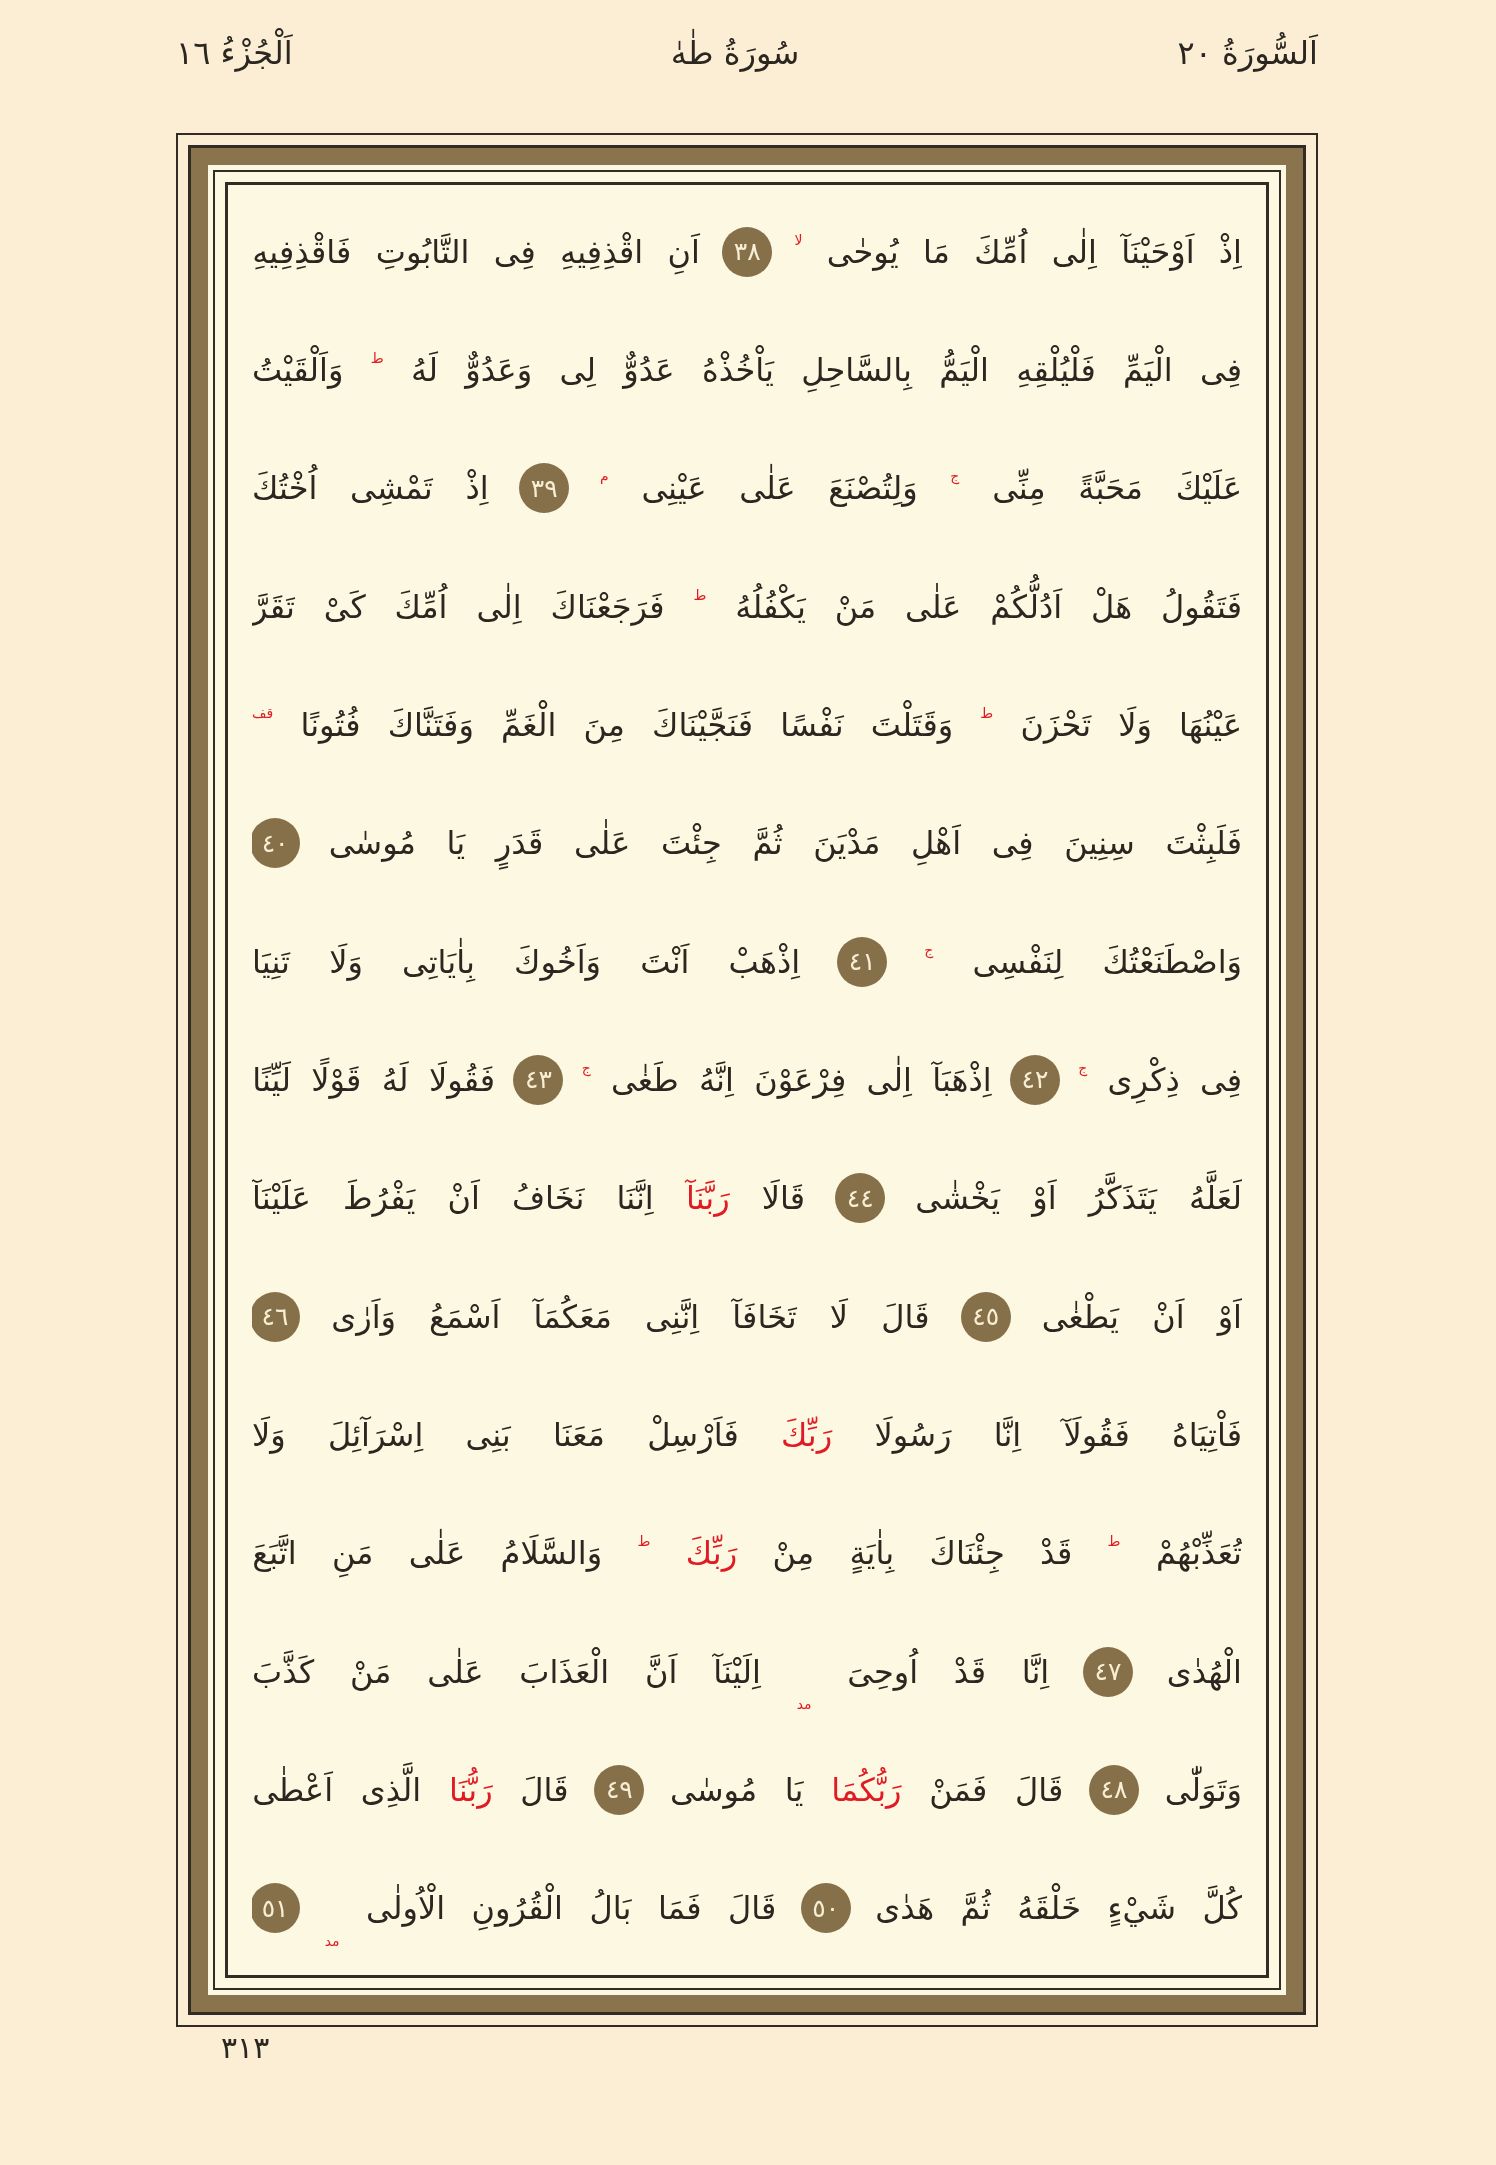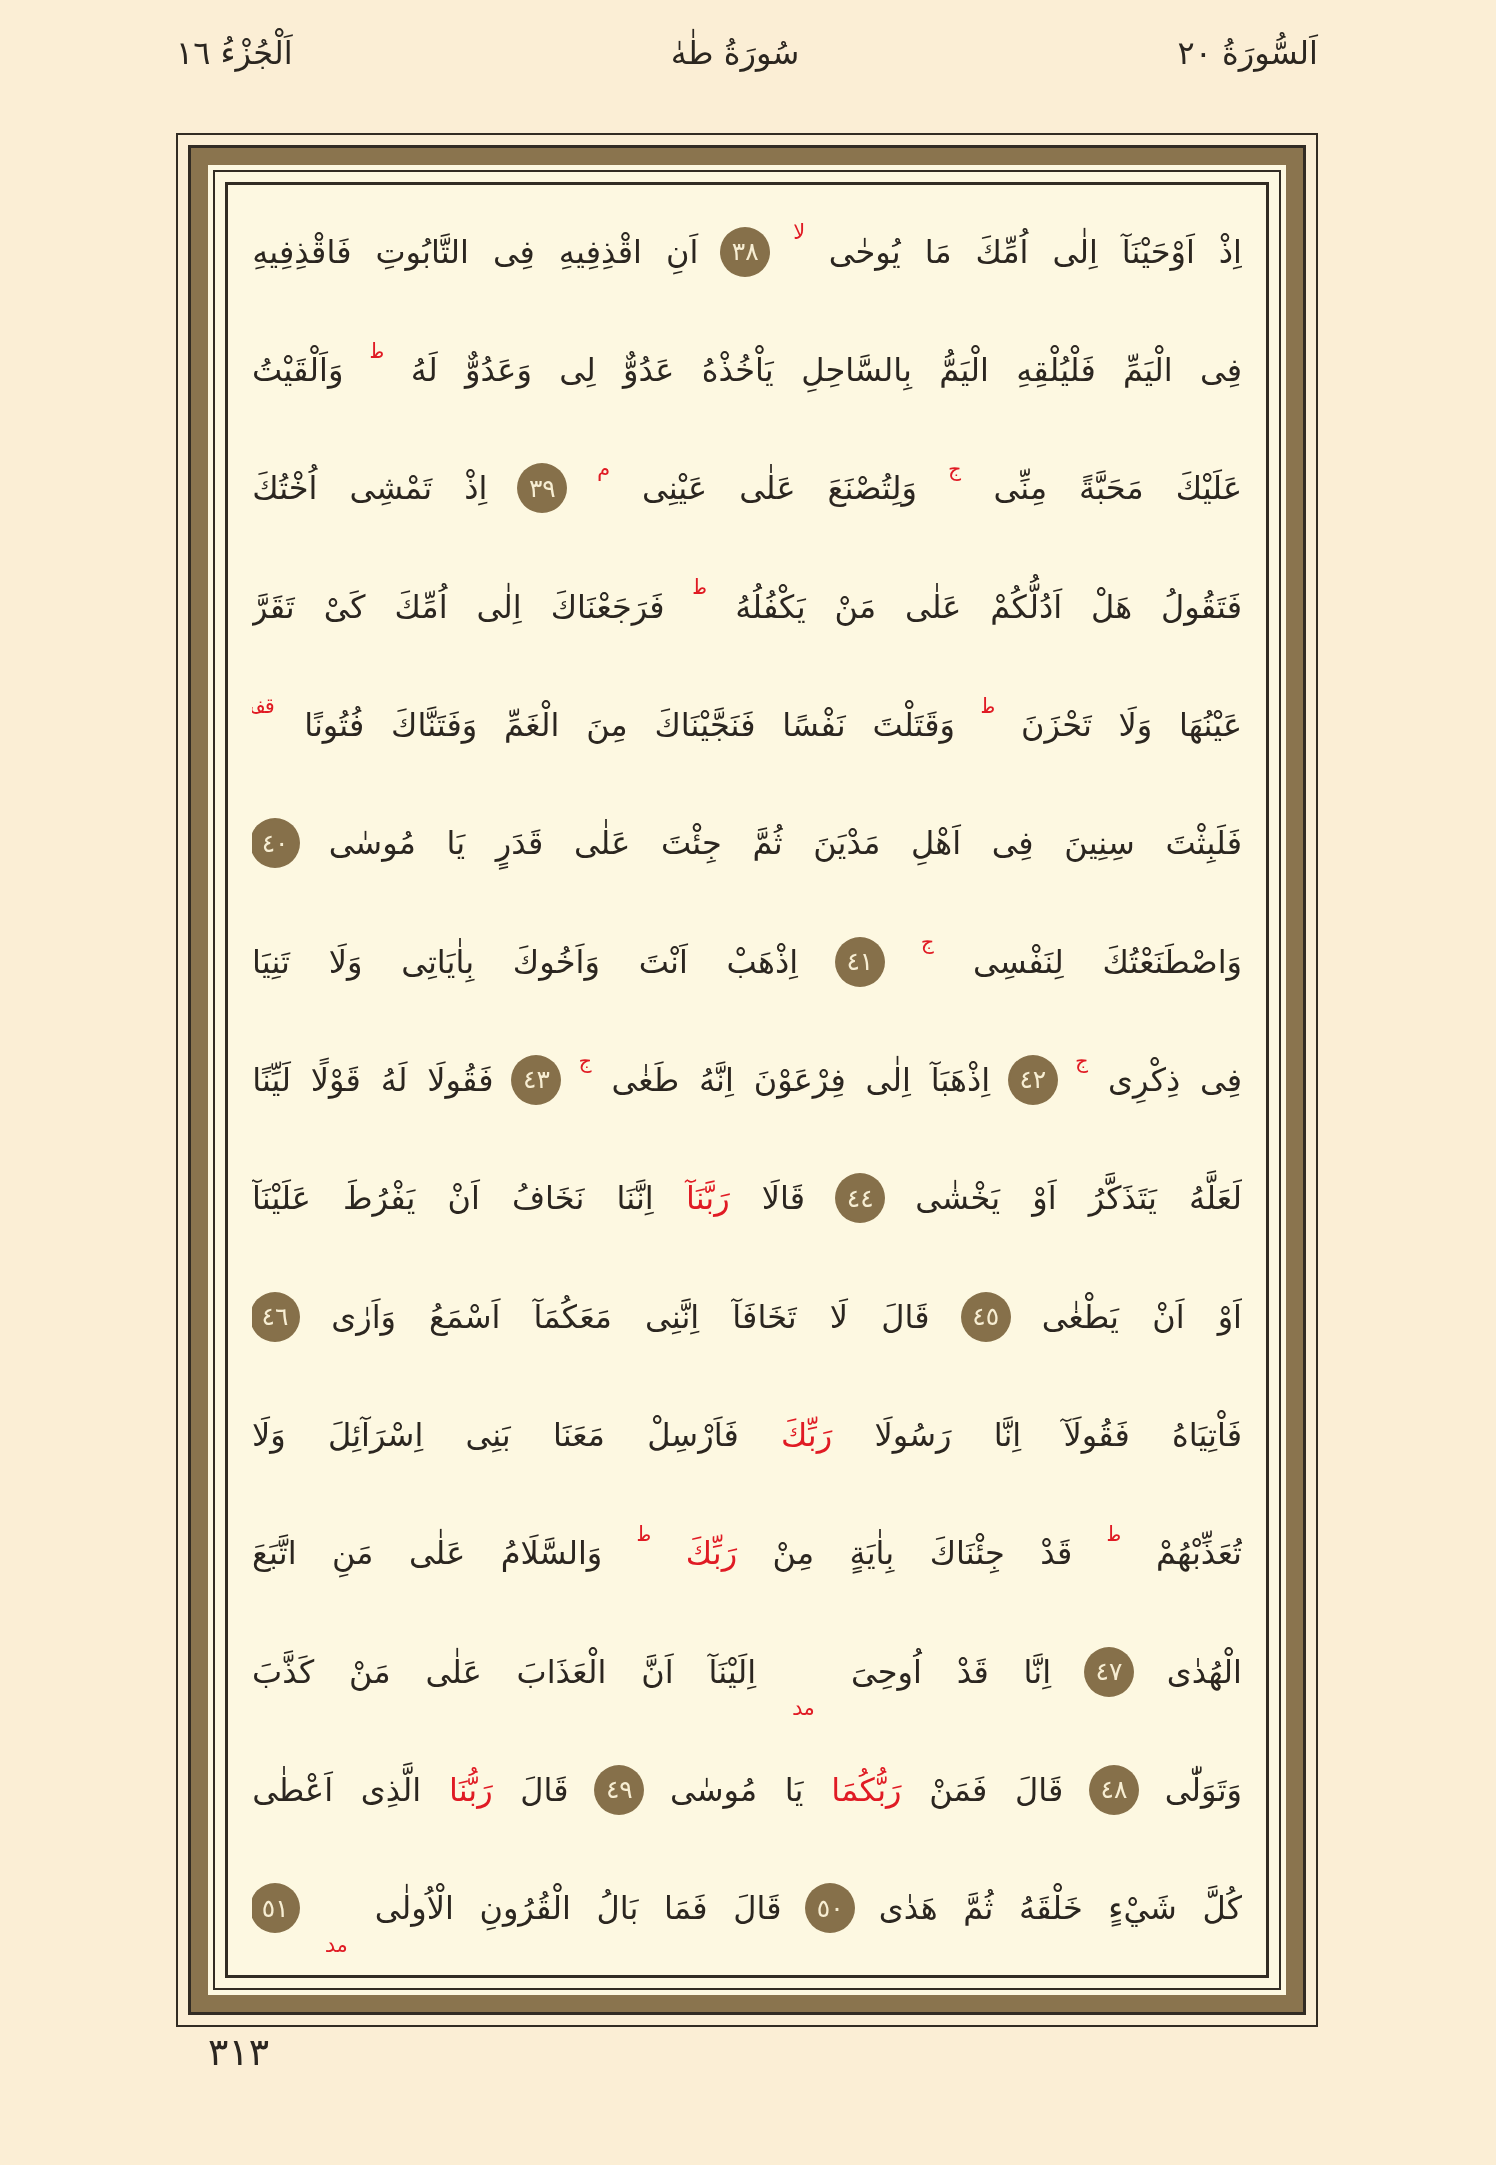--- a/index.html
+++ b/index.html
@@ -77,42 +77,41 @@
     height:117px;
     font-size:32px;
     line-height:1;
     white-space:nowrap;
     overflow:hidden;
   }
   .word{color:var(--ink);}
   .word.red{color:var(--red);}
   .waqf{
     color:var(--red);
-    font-size:21px;
+    font-size:14px;
     position:relative;
     top:-0.85em;
     flex:0 0 auto;
-    font-family:Liberation Mono, monospace;
   }
   .waqf.under{top:0.75em;margin-top:44px;}
   .ayah-marker{
     flex:0 0 auto;
     width:46px; height:46px;
     border-radius:50%;
     background:var(--marker-bg);
     color:var(--marker-text);
     display:inline-flex; align-items:center; justify-content:center;
     font-size:25px;
     box-shadow:0 0 0 2px var(--marker-bg), 0 0 0 3px var(--inner-bg);
   }
   
   .page-number{
     position:absolute;
-    left:208px; top:2030px;
-    font-size:38px;
+    left:221px; top:2030px;
+    font-size:30px;
     color:var(--ink);
   }
 </style>
 </head>
 <body>
 
 <div class="page-header">
   <span class="hdr">اَلسُّورَةُ ٢٠</span>
   <span class="hdr">سُورَةُ طٰهٰ</span>
   <span class="hdr">اَلْجُزْءُ ١٦</span>

